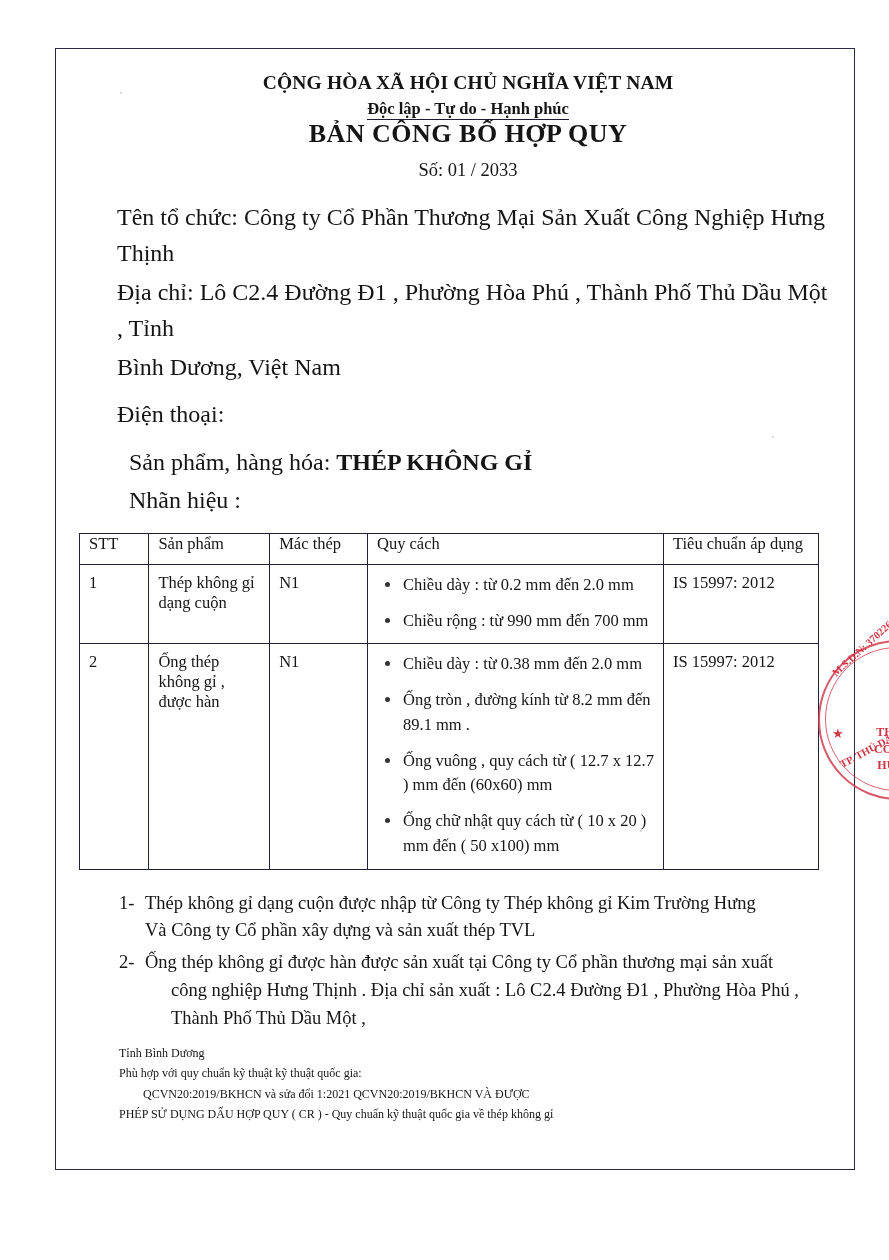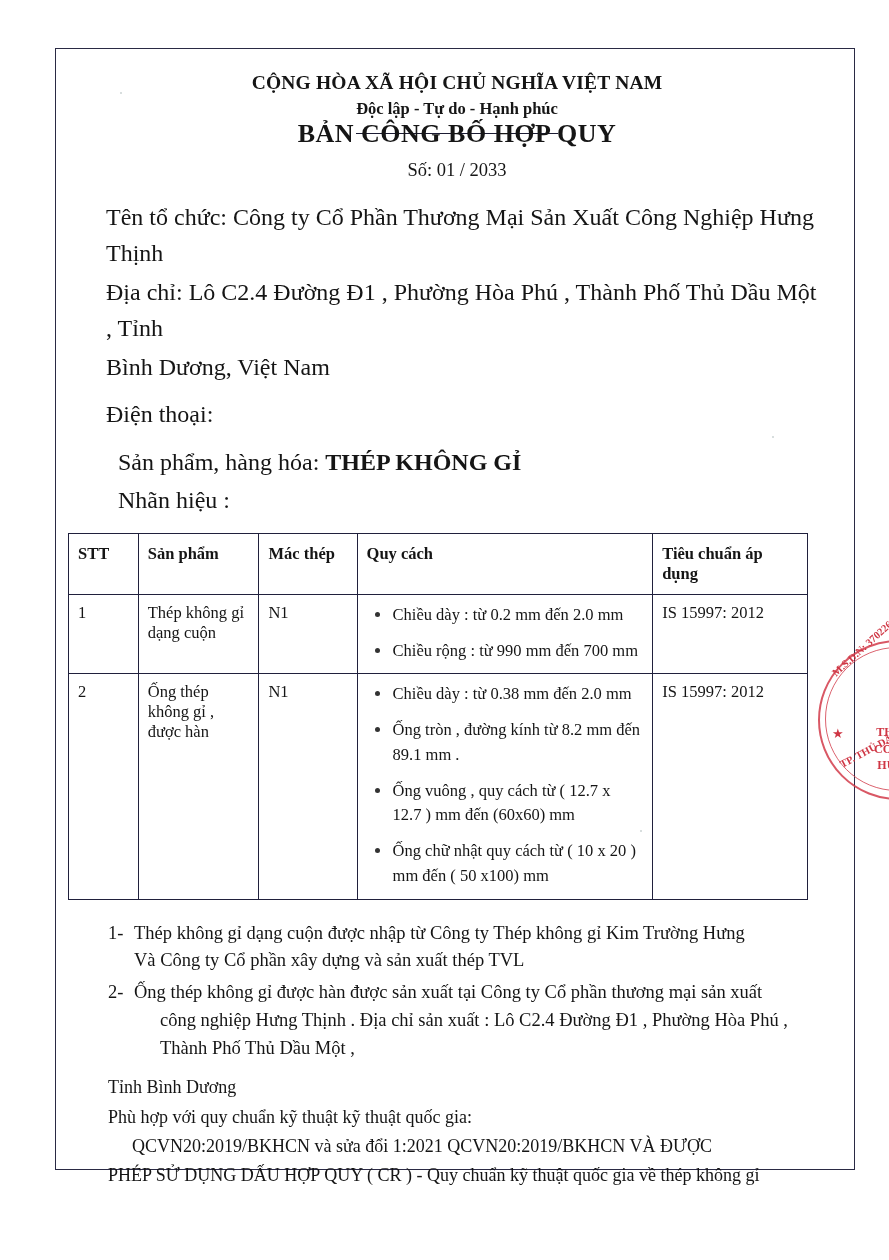--- a/index.html
+++ b/index.html
@@ -25,40 +25,40 @@
     position: absolute;
     left: 55px;
     top: 48px;
     width: 800px;
     height: 1122px;
     border: 1px solid #2a2a44;
     box-sizing: border-box;
   }
   .content {
     position: absolute;
-    left: 68px;
+    left: 79px;
     top: 60px;
     width: 778px;
   }
   .center { text-align: center; }
 
   .nation {
     font-weight: bold;
     font-size: 19.5px;
     letter-spacing: .2px;
     margin-top: 12px;
   }
   .motto {
     font-weight: bold;
     font-size: 16.5px;
     margin-top: 5px;
   }
   .motto span {
     border-bottom: 1.3px solid #1b1b33;
-    padding-bottom: 15px;
+    padding-bottom: 1px;
     margin-top: 12px;
   }
   .title {
     font-weight: bold;
     font-size: 26px;
     letter-spacing: .5px;
   }
   .docnum {
     font-size: 18.5px;
     margin-top: 11px;
@@ -85,23 +85,22 @@
     font-size: 16.5px;
   }
   table.spec td, table.spec th {
     border: 1px solid #20203c;
     vertical-align: top;
     padding: 8px 9px;
     font-weight: normal;
     text-align: left;
   }
   table.spec thead td {
-    padding-top: 10px;
+    padding-top: 0;
     padding-bottom: 10px;
-    font-weight: bold;
   }
   .c-stt { width: 56px; text-align: center; }
   .c-sp  { width: 118px; }
   .c-mac { width: 92px; text-align: center; }
   .c-qc  { width: 330px; }
   .c-tc  { width: 160px; }
   td.num { text-align: center; }
   td.mac { text-align: center; }
   .justify-cell { text-align: justify; }
   ul.bullets {
@@ -137,21 +136,21 @@
   .notes .marker { width: 26px; flex: 0 0 26px; }
   .notes .text { flex: 1; }
   .notes p { margin: 0; }
   .hang { padding-left: 26px; }
   .justify { text-align: justify; }
 
   .tail {
     margin-top: 12px;
     padding-left: 40px;
     padding-right: 22px;
-    font-size: 18px;
+    font-size: 12px;
     line-height: 1.52;
   }
   .tail p { margin: 0 0 2px 0; }
 
   .stamp {
     position: absolute;
     left: 818px;
     top: 640px;
     width: 160px;
     height: 160px;

